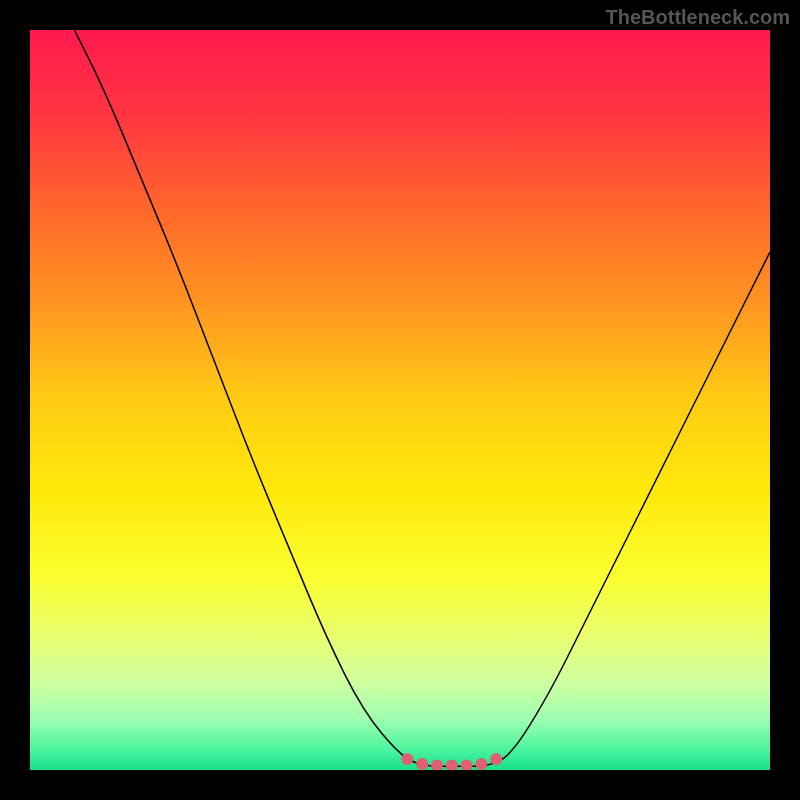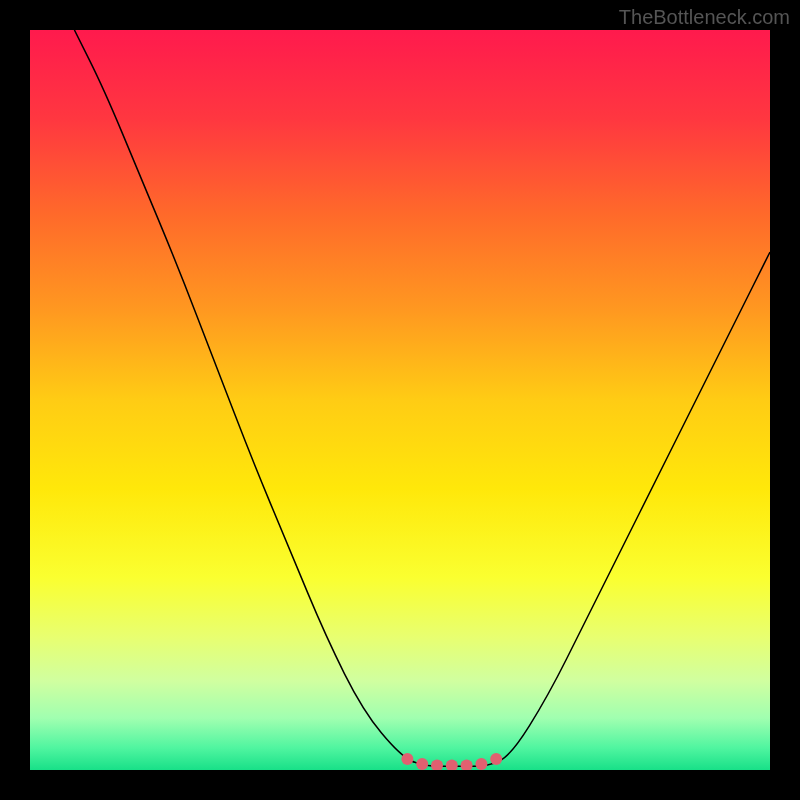--- a/index.html
+++ b/index.html
@@ -16,21 +16,21 @@
     width: 800px;
     height: 800px;
     background: #000;
   }
   .watermark {
     position: absolute;
     top: 6px;
     right: 10px;
     color: #555;
     font-size: 20px;
-    font-weight: normal;
+    font-weight: bold;
     z-index: 10;
   }
   .plot-area {
     position: absolute;
     left: 30px;
     top: 30px;
     width: 740px;
     height: 740px;
     overflow: hidden;
   }

